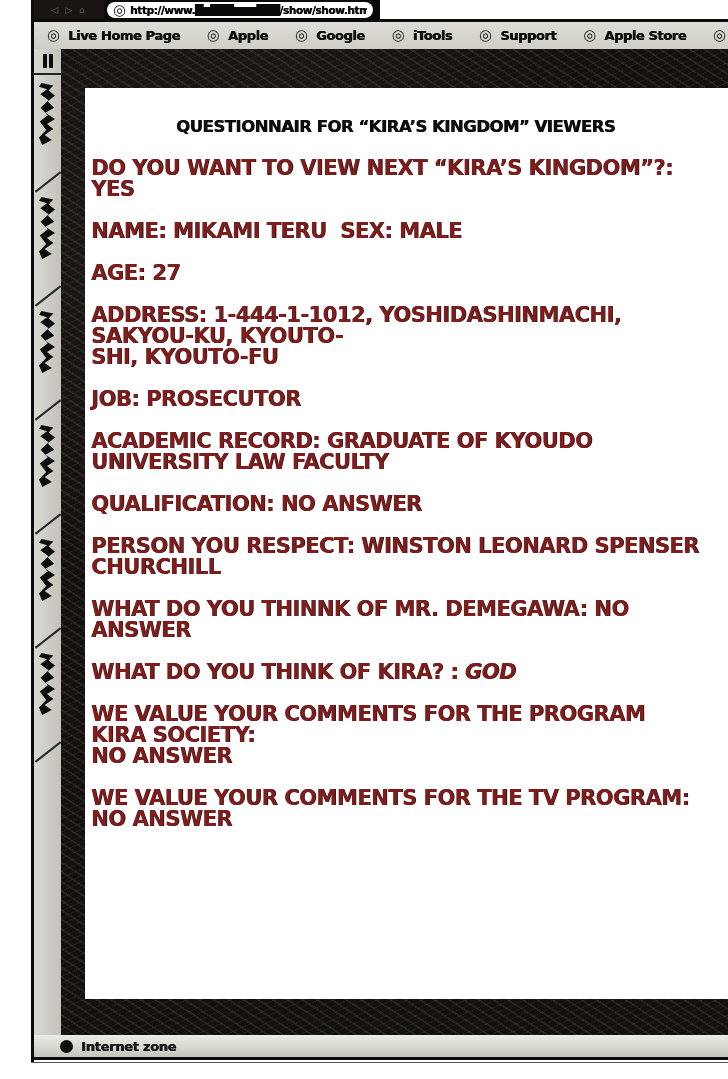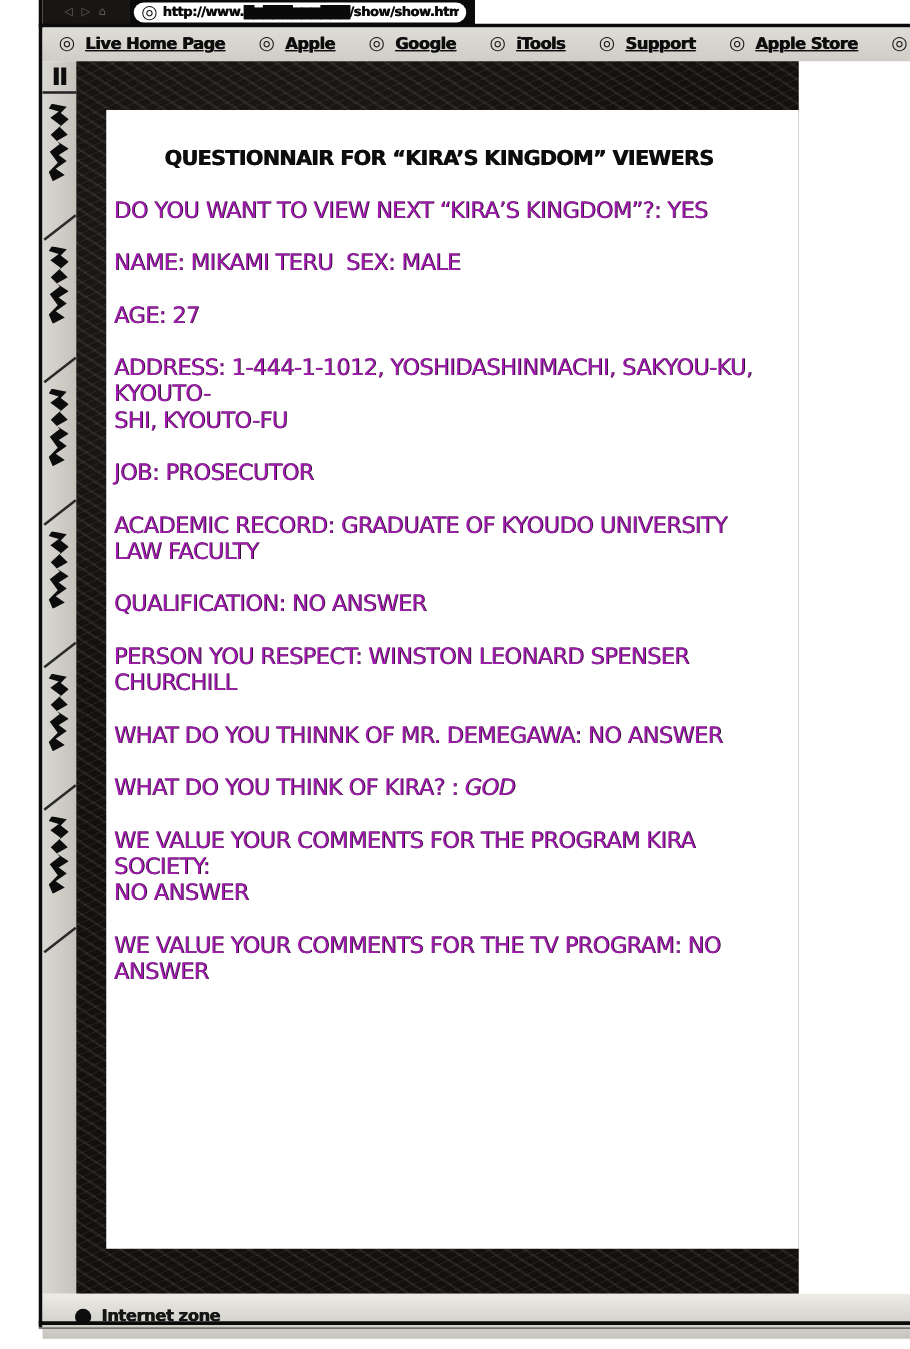--- a/index.html
+++ b/index.html
@@ -33,21 +33,21 @@
   }
   .fav-bar{
     position:absolute;left:34px;top:22px;width:694px;height:27px;
     background:linear-gradient(#dedcd6,#cfcdc6);
     display:flex;align-items:center;gap:27px;padding-left:13px;box-sizing:border-box;
     overflow:hidden;
   }
   .fav-item{display:flex;align-items:center;gap:8px;flex:0 0 auto;}
   .fav-label{
     font-size:13px;font-weight:700;color:#0d0d0d;letter-spacing:-0.4px;
-    text-shadow:.6px 0 0 #0d0d0d;white-space:nowrap;text-decoration:underline;
+    text-shadow:.6px 0 0 #0d0d0d;white-space:nowrap;
   }
   
   .sidebar{
     position:absolute;left:34px;top:49px;width:27px;height:986px;
     background:linear-gradient(90deg,#dad8d2,#c4c2bb);
   }
   .sb-handle{
     height:24px;border-bottom:2px solid #222;display:flex;align-items:center;justify-content:center;gap:2px;
   }
   .sb-handle i{display:block;width:4px;height:14px;background:#0d0d0d;}
@@ -55,45 +55,45 @@
   .sb-tab .scrib{
     position:absolute;left:5px;top:8px;width:16px;height:62px;background:#0c0c0c;
     clip-path:polygon(15% 0,90% 4%,60% 12%,100% 20%,55% 30%,95% 40%,40% 48%,100% 58%,50% 66%,90% 74%,35% 84%,80% 92%,20% 100%,0 88%,45% 76%,5% 62%,55% 52%,10% 40%,60% 28%,8% 18%,50% 10%,0 6%);
   }
   .sb-tab::after{
     content:"";position:absolute;left:-2px;bottom:6px;width:32px;height:2px;background:#2a2a2a;
     transform:rotate(-38deg);
   }
   
   .frame{
-    position:absolute;left:61px;top:49px;width:578px;height:986px;
+    position:absolute;left:61px;top:49px;width:667px;height:986px;
     background-color:#13100d;
     background-image:
       repeating-linear-gradient(33deg,rgba(255,255,255,.07) 0 2px,transparent 2px 8px),
       repeating-linear-gradient(-24deg,rgba(255,255,255,.05) 0 1px,transparent 1px 6px),
       radial-gradient(circle at 30% 20%,rgba(255,255,255,.05),transparent 40%);
   }
   .page{
     position:absolute;left:24px;top:39px;right:0;bottom:36px;background:#ffffff;
     padding:28px 28px 0 6px;box-sizing:border-box;overflow:hidden;
   }
   .page-title{
     margin:0 0 21px 0;text-align:center;
     font-size:16.5px;font-weight:700;color:#0d0d0d;letter-spacing:-0.5px;
     text-shadow:.6px 0 0 #0d0d0d;line-height:21px;
   }
   .qline{
-    margin:0 0 21px 0;font-size:18px;font-weight:400;color:#a21caf;
+    margin:0 0 21px 0;font-size:21px;font-weight:700;color:#7f1d1d;
     letter-spacing:-0.5px;line-height:21px;text-shadow:.6px 0 0 #0d0d0d;
     white-space:pre-wrap;
   }
   .qline .em{font-style:italic;margin-top:48px;}
   
   .status-bar{
-    position:absolute;left:34px;top:1035px;width:694px;height:36px;
+    position:absolute;left:34px;top:1035px;width:694px;height:22px;
     background:linear-gradient(#ecebe5,#c6c4bd);
     display:flex;align-items:center;gap:8px;padding-left:26px;box-sizing:border-box;
   }
   .zone-dot{width:13px;height:13px;border-radius:50%;background:#0d0d0d;}
   .status-text{
     font-size:13px;font-weight:700;color:#151515;letter-spacing:-0.3px;
     text-shadow:.6px 0 0 #151515;
   }
   .bottom-line-1{position:absolute;left:31px;top:1057px;width:697px;height:3px;background:#0b0b0b;}
   .bottom-line-2{position:absolute;left:31px;top:1062px;width:697px;height:1px;background:#555;}

